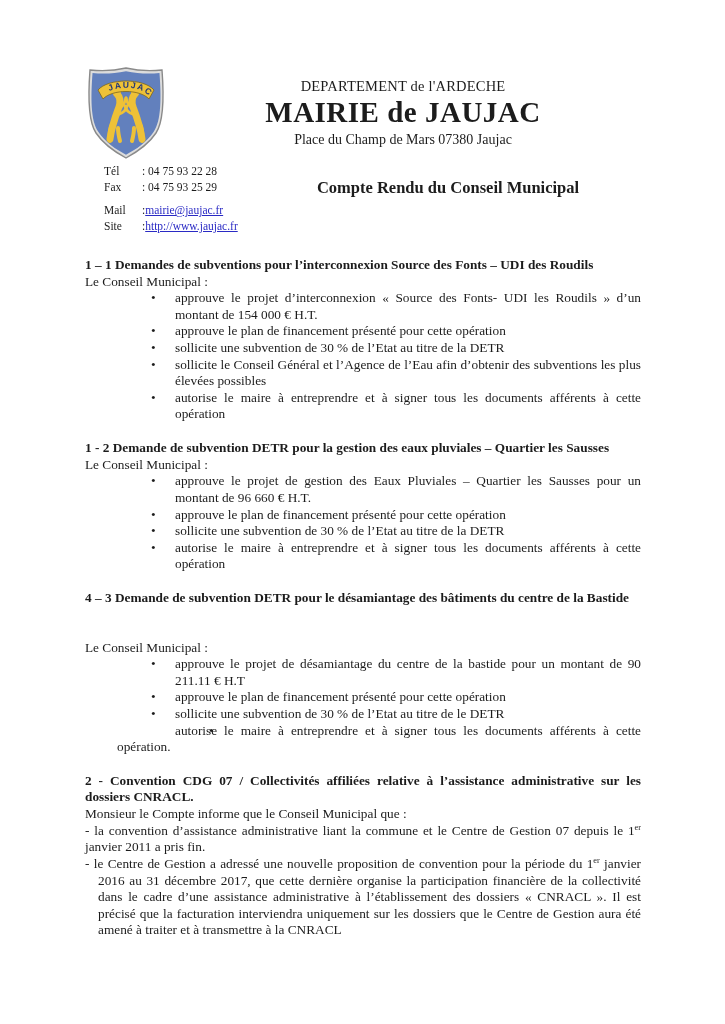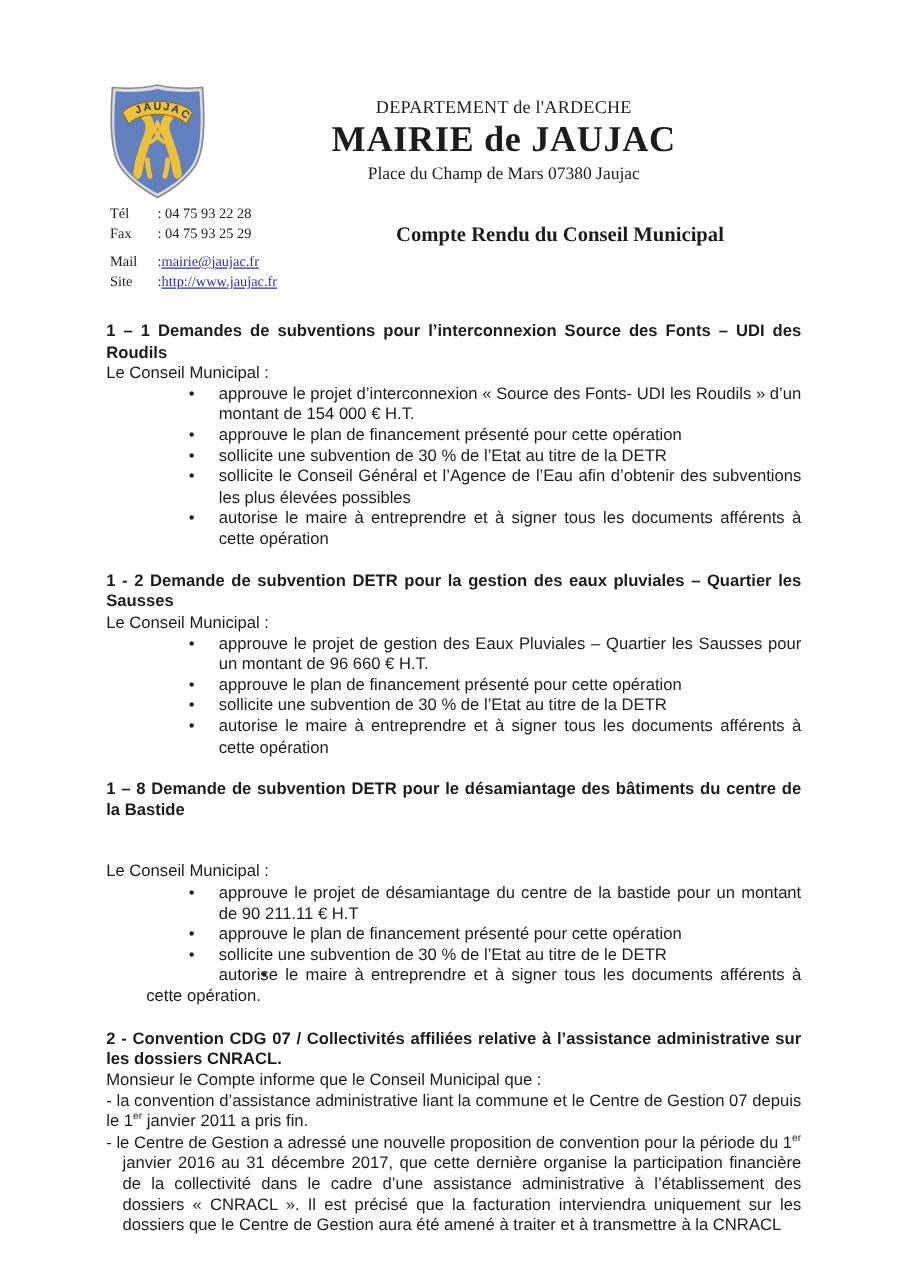--- a/index.html
+++ b/index.html
@@ -11,21 +11,21 @@
     background: #ffffff;
     font-family: "Liberation Sans", sans-serif;
     color: #1c1c1c;
     overflow: hidden;
   }
 
   
   .logo { position: absolute; left: 84px; top: 66px; width: 84px; height: 96px; }
 
   .contact {
-    position: absolute; left: 88px; top: 163px;
+    position: absolute; left: 104px; top: 163px;
     font-family: "Liberation Serif", serif;
     font-size: 11.5px; line-height: 1.4;
   }
   .contact-row { display: flex; }
   .contact-row.gap { margin-top: 7px; }
   .contact-label { width: 38px; }
   .doc-link { color: #2a2ac4; text-decoration: underline; cursor: pointer; }
 
   .org-block {
     position: absolute; left: 238px; top: 78px; width: 330px;
@@ -37,21 +37,21 @@
 
   .doc-title {
     position: absolute; left: 300px; top: 177px; width: 296px;
     text-align: center; font-family: "Liberation Serif", serif;
     font-weight: bold; font-size: 16.5px; line-height: 1.35;
   }
 
   
   .content {
     position: absolute; left: 85px; top: 257px; width: 556px;
-    font-size: 13.3px; line-height: 1.25; text-align: justify;
+    font-size: 13.3px; line-height: 1.25; text-align: justify; font-family: Liberation Serif, serif;
   }
   .content p { margin: 0; }
   .sec { margin-top: 17px; }
   .sec:first-child { margin-top: 0; }
   .heading { font-weight: bold; }
   .intro.big-gap { margin-top: 33px; }
   .bullets { list-style: none; margin: 0; padding: 0; }
   .bullets li { position: relative; padding-left: 58px; text-align: justify; margin-left: 32px; }
   .bullets li::before { content: "\2022"; position: absolute; left: 34px; }
   .bullets li.flush { padding-left: 0; text-indent: 58px; }
@@ -140,21 +140,21 @@
       <p class="intro">Le Conseil Municipal :</p>
       <ul class="bullets">
         <li>approuve le projet de gestion des Eaux Pluviales – Quartier les Sausses pour un montant de 96 660 € H.T.</li>
         <li>approuve le plan de financement présenté pour cette opération</li>
         <li>sollicite une subvention de 30 % de l’Etat au titre de la DETR</li>
         <li>autorise le maire à entreprendre et à signer tous les documents afférents à cette opération</li>
       </ul>
     </div>
 
     <div class="sec">
-      <p class="heading">1 – 8 Demande de subvention DETR pour le désamiantage des bâtiments du centre de la Bastide</p>
+      <p class="heading">4 – 3 Demande de subvention DETR pour le désamiantage des bâtiments du centre de la Bastide</p>
       <p class="intro big-gap">Le Conseil Municipal :</p>
       <ul class="bullets">
         <li>approuve le projet de désamiantage du centre de la bastide pour un montant de 90 211.11 € H.T</li>
         <li>approuve le plan de financement présenté pour cette opération</li>
         <li>sollicite une subvention de 30 % de l’Etat au titre de le DETR</li>
         <li class="flush">autorise le maire à entreprendre et à signer tous les documents afférents à cette opération.</li>
       </ul>
     </div>
 
     <div class="sec">

